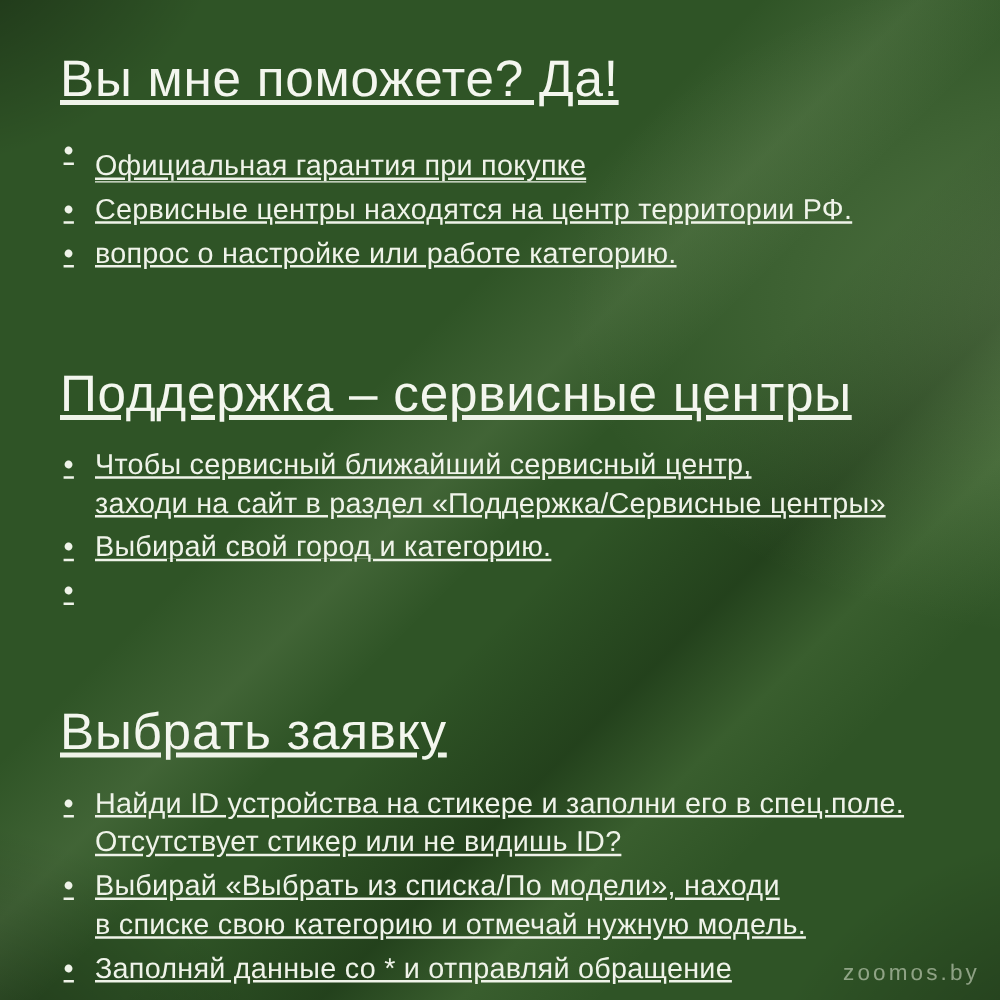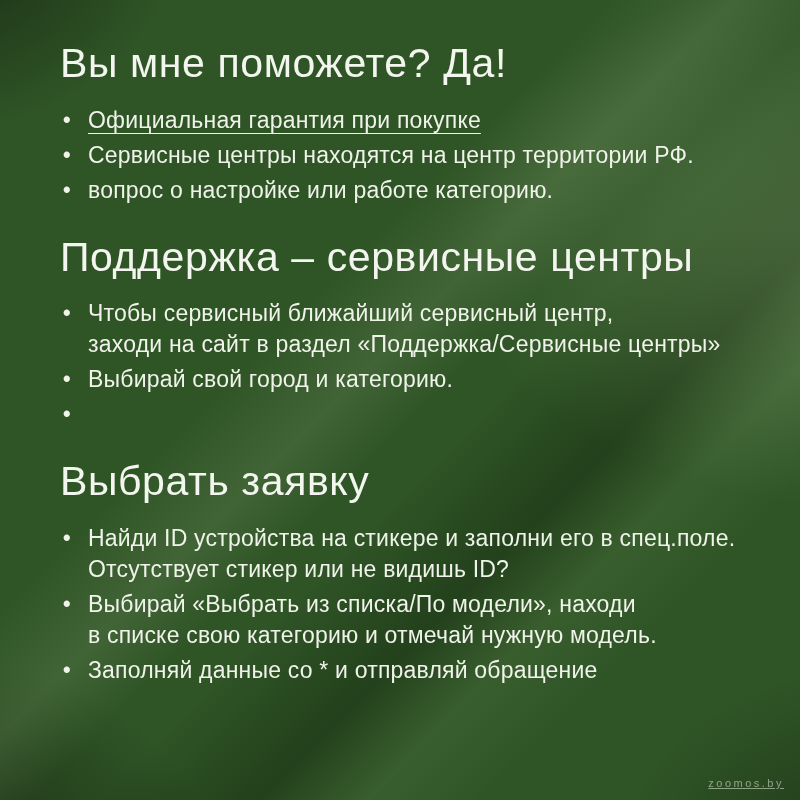--- a/index.html
+++ b/index.html
@@ -18,38 +18,38 @@
         rgba(0,0,0,0) 52%,
         rgba(0,0,0,0) 56%,
         rgba(8,22,5,0.30) 66%,
         rgba(190,225,150,0.07) 73%,
         rgba(0,0,0,0) 80%),
       radial-gradient(55% 45% at -10% -10%, rgba(0,0,0,0.55), rgba(0,0,0,0) 60%),
       radial-gradient(60% 50% at -8% 112%, rgba(0,0,0,0.45), rgba(0,0,0,0) 60%),
       radial-gradient(55% 42% at 112% 110%, rgba(0,0,0,0.38), rgba(0,0,0,0) 65%);
     color: #eff3e9;
   }
-  .content { position: absolute; inset: 0; padding: 40px 48px 0 60px; }
+  .content { position: absolute; inset: 0; padding: 40px 48px 0 48px; text-decoration: underline; }
   .section-title {
     margin: 0; font-size: 41px; font-weight: 400; line-height: 1.14;
     letter-spacing: 0.6px; color: #f3f6ee;
   }
-  section + section { margin-top: 28px; }
+  section + section { margin-top: 74px; }
   ul.bullets { list-style: none; margin: 18px 0 0 0; padding: 0; }
   ul.bullets li {
     display: flex; gap: 14px; align-items: flex-start;
     margin-bottom: 4px; font-size: 23px; line-height: 31px; letter-spacing: 0.2px;
   }
   .dot { flex: 0 0 auto; width: 14px; text-align: center; }
   .txt { display: block; }
   .line { display: block; }
-  .u { text-decoration: underline; text-underline-offset: 5px; text-decoration-thickness: 1px; }
+  .u { text-decoration: underline; text-underline-offset: 5px; text-decoration-thickness: 1px; margin-top: 12px; }
   .watermark {
     position: absolute; right: 16px; bottom: 11px;
-    font-size: 11px; letter-spacing: 2.5px; color: #e2ead7; opacity: 0.55; text-decoration: underline;
+    font-size: 18px; letter-spacing: 2.5px; color: #e2ead7; opacity: 0.55;
   }
 </style>
 </head>
 <body>
 
 <div class="poster">
   <div class="content">
 
     <section>
       <h1 class="section-title">Вы мне поможете? Да!</h1>

